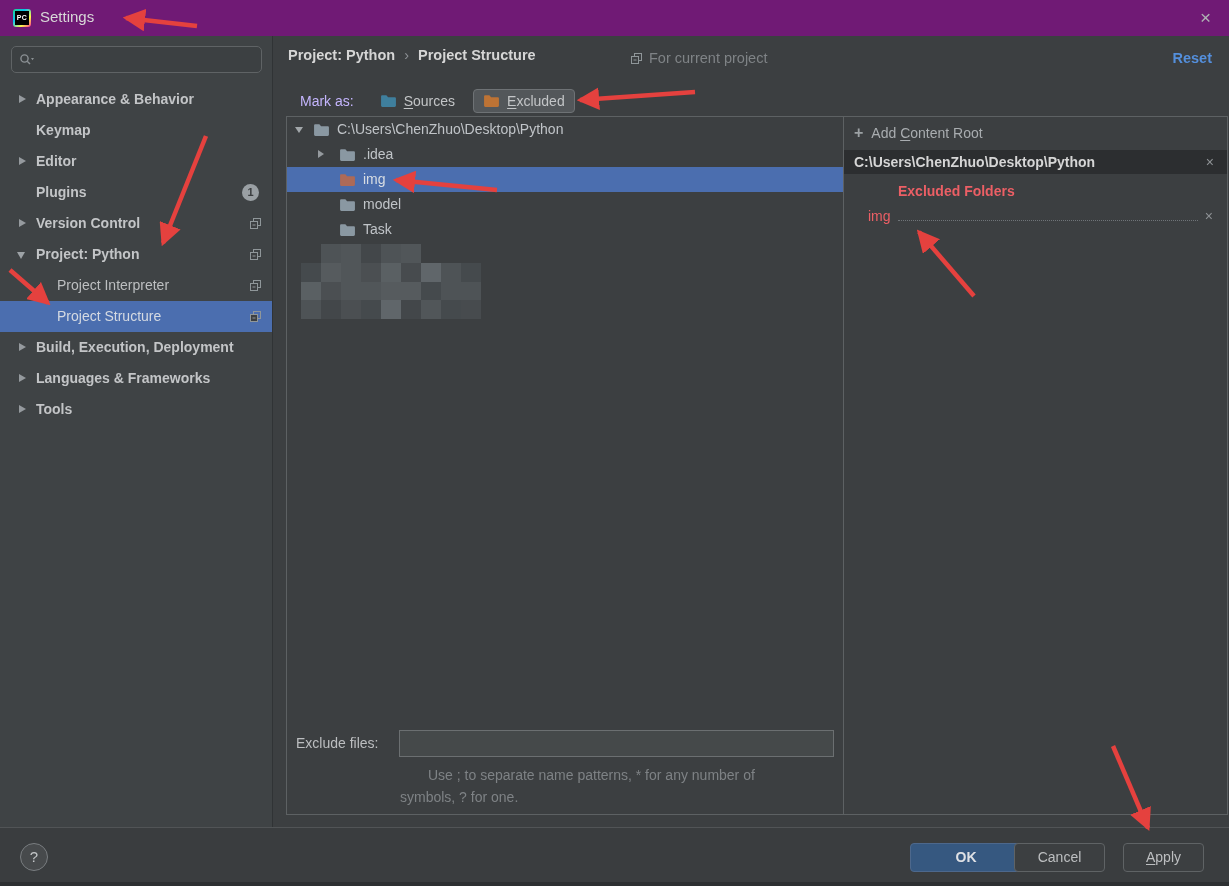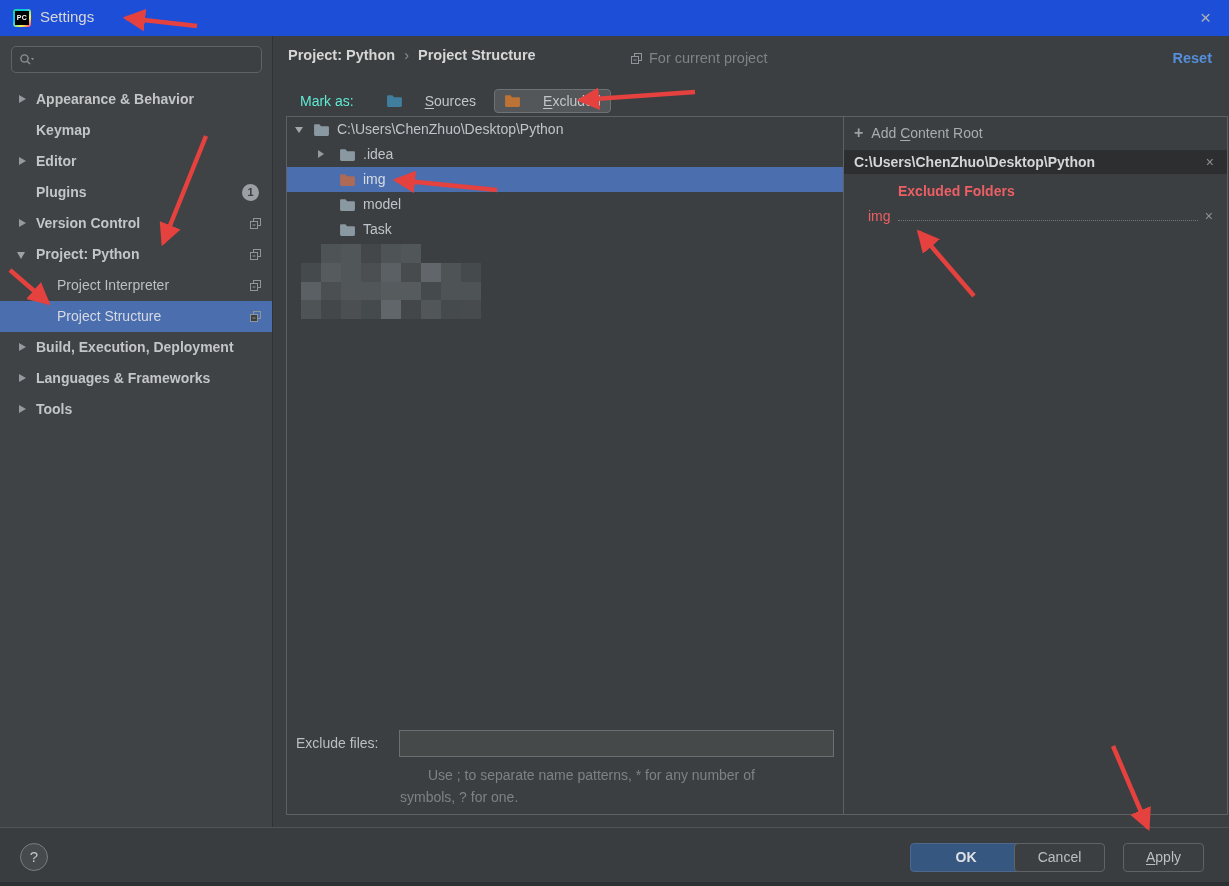--- a/index.html
+++ b/index.html
@@ -7,21 +7,21 @@
   body {
     position: relative;
     background: #3c3f41;
     font-family: "Liberation Sans", sans-serif;
     color: #bdbdbd;
     overflow: hidden;
     font-size: 14px;
   }
 
   
-  .titlebar { position:absolute; top:0; left:0; right:0; height:36px; background:#1d4ed8; }
+  .titlebar { position:absolute; top:0; left:0; right:0; height:36px; background:#701a75; }
   .pc-logo { position:absolute; left:13px; top:9px; width:18px; height:18px; border-radius:3px;
     background: linear-gradient(135deg,#21d789 0%,#07c3f2 35%,#fcf84a 70%,#ff318c 100%);
     padding:2px; }
   .pc-logo .inner { width:100%; height:100%; background:#000; color:#fff;
     font-size:7px; font-weight:bold; line-height:13px; text-align:center; letter-spacing:.5px; }
   .win-title { position:absolute; left:40px; top:8px; font-size:15px; color:#d8d8d8; }
   .win-close { position:absolute; right:18px; top:6px; font-size:19px; color:#aeb1b3; cursor:pointer; line-height:24px; }
 
   
   .sidebar { position:absolute; left:0; top:36px; width:273px; height:791px;
@@ -44,22 +44,22 @@
   .pp-icon { position:absolute; right:10px; top:9px; }
 
   
   .breadcrumb { position:absolute; left:288px; top:47px; font-size:14.5px; font-weight:bold; color:#d6d6d6; }
   .crumb-sep { color:#8d9195; font-weight:normal; padding:0 9px; }
   .scope { position:absolute; left:630px; top:50px; color:#7f8386; display:flex; align-items:center; gap:6px; font-size:14.5px; }
   .reset-link { position:absolute; right:17px; top:50px; color:var(--link-blue,#548fdc); font-weight:bold; font-size:14.5px; cursor:pointer; }
 
   
   .markas { position:absolute; left:300px; top:87px; height:27px; display:flex; align-items:center; }
-  .markas-label { color:#5eead4; margin-right:22px; }
-  .mark-btn { display:flex; align-items:center; gap:22px; padding:3px 9px; border-radius:4px;
+  .markas-label { color:#c4b5fd; margin-right:16px; }
+  .mark-btn { display:flex; align-items:center; gap:7px; padding:3px 9px; border-radius:4px;
     color:#c3c5c7; cursor:pointer; border:1px solid transparent; }
   .mark-btn.pressed { background:#53575a; border-color:#6e7275; margin-left:8px; }
   .u { text-decoration:underline; text-underline-offset:2px; }
   .folder { width:17px; height:15px; }
 
   
   .tree-panel { position:absolute; left:286px; top:116px; width:558px; height:699px;
     background:#3c3f41; border:1px solid var(--panel-border,#5d6163); }
   .right-panel { position:absolute; left:843px; top:116px; width:385px; height:699px;
     background:#3c3f41; border:1px solid var(--panel-border,#5d6163); }

